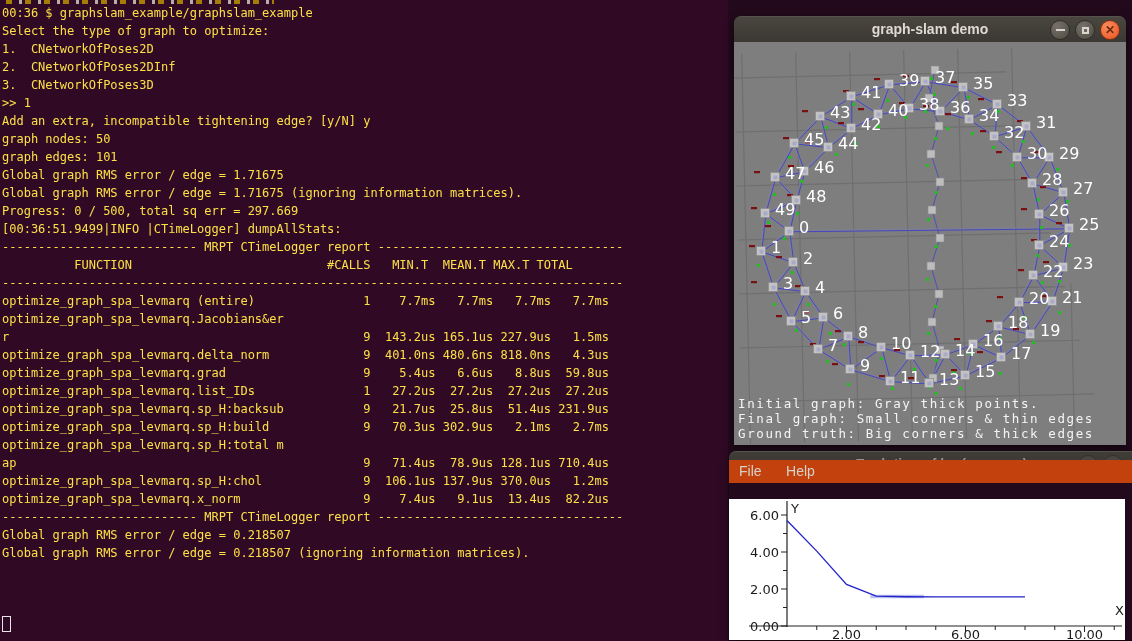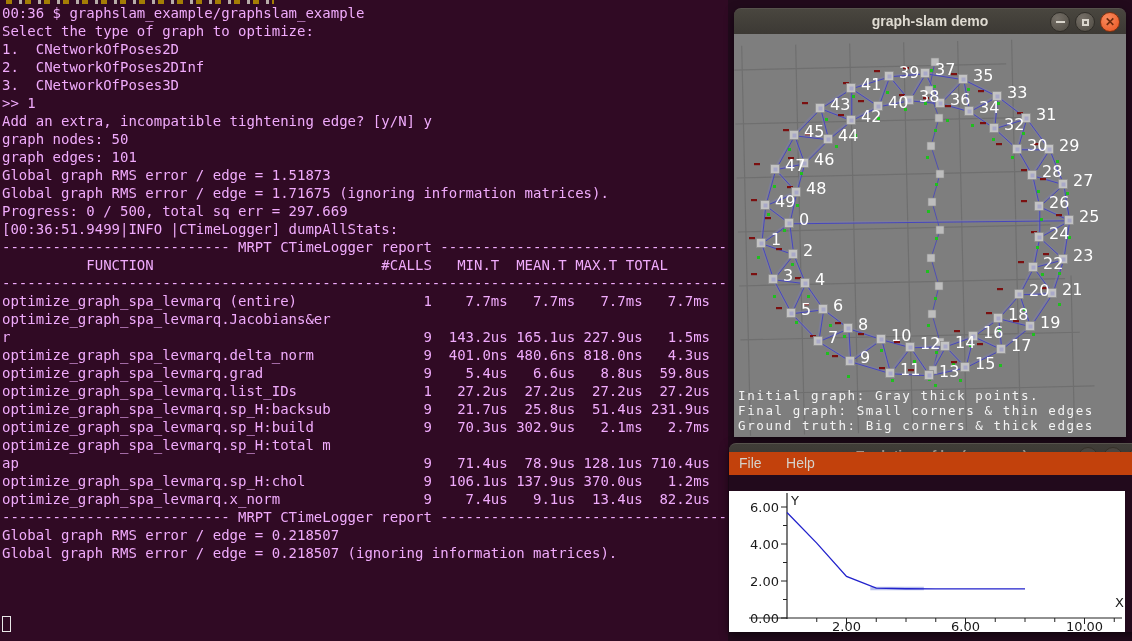--- a/index.html
+++ b/index.html
@@ -3,25 +3,25 @@
 <meta charset="utf-8">
 <style>
   html,body{margin:0;padding:0;}
   body{width:1132px;height:641px;overflow:hidden;background:#220a1c;position:relative;
        font-family:"Liberation Sans",sans-serif;}
   
   .terminal{position:absolute;left:0;top:0;width:728px;height:641px;background:#300a24;overflow:hidden;}
   .term-topstrip{position:absolute;left:6px;top:0;width:268px;height:4px;opacity:.85;
       background:repeating-linear-gradient(90deg,#b89200 0 6px,transparent 6px 13px,#cfc9c0 13px 16px,transparent 16px 19px);}
   .term-lines{position:absolute;left:2px;top:4px;width:726px;}
-  .term-line{height:18px;line-height:18px;white-space:pre;color:#f0abfc;
-      font-family:"DejaVu Sans Mono",monospace;font-size:14px;}
+  .term-line{height:18px;line-height:18px;white-space:pre;color:#fde047;
+      font-family:"DejaVu Sans Mono",monospace;font-size:12px;}
   .term-cursor{position:absolute;left:2px;top:616px;width:9px;height:16px;border:1px solid #e8e8e8;box-sizing:border-box;}
   
-  .xwin{position:absolute;box-shadow:0 3px 10px rgba(0,0,0,.55);border-radius:7px 7px 0 0;}
+  .xwin{position:absolute;box-shadow:0 3px 10px rgba(0,0,0,.55);border-radius:7px 7px 0 0;margin-top:8px;}
   .titlebar{height:26px;border-radius:7px 7px 0 0;position:relative;
       border-top:1px solid #56524c;box-sizing:border-box;}
   .titlebar.active{background:linear-gradient(#49463f,#3c3934);}
   .titlebar.inactive{background:linear-gradient(#403d38,#383530);}
   .win-title{position:absolute;left:0;right:0;top:4px;text-align:center;font-weight:bold;font-size:14px;}
   .titlebar.active .win-title{color:#dfdbd2;}
   .titlebar.inactive .win-title{color:#9a9288;}
   .btn-group{position:absolute;right:6px;top:3px;display:flex;gap:5px;}
   .tbtn{width:20px;height:20px;border-radius:50%;display:flex;align-items:center;justify-content:center;box-sizing:border-box;}
   .tbtn.dim{background:#4a4540;border:1px solid #353028;}
@@ -54,21 +54,21 @@
   <div class="term-lines" id="term-lines">
       <div class="term-line">00:36 $ graphslam_example/graphslam_example</div>
       <div class="term-line">Select the type of graph to optimize:</div>
       <div class="term-line">1.  CNetworkOfPoses2D</div>
       <div class="term-line">2.  CNetworkOfPoses2DInf</div>
       <div class="term-line">3.  CNetworkOfPoses3D</div>
       <div class="term-line">&gt;&gt; 1</div>
       <div class="term-line">Add an extra, incompatible tightening edge? [y/N] y</div>
       <div class="term-line">graph nodes: 50</div>
       <div class="term-line">graph edges: 101</div>
-      <div class="term-line">Global graph RMS error / edge = 1.51873</div>
+      <div class="term-line">Global graph RMS error / edge = 1.71675</div>
       <div class="term-line">Global graph RMS error / edge = 1.71675 (ignoring information matrices).</div>
       <div class="term-line">Progress: 0 / 500, total sq err = 297.669</div>
       <div class="term-line">[00:36:51.9499|INFO |CTimeLogger] dumpAllStats:</div>
       <div class="term-line">--------------------------- MRPT CTimeLogger report ----------------------------------</div>
       <div class="term-line">          FUNCTION                           #CALLS   MIN.T  MEAN.T MAX.T TOTAL</div>
       <div class="term-line">--------------------------------------------------------------------------------------</div>
       <div class="term-line">optimize_graph_spa_levmarq (entire)               1    7.7ms   7.7ms   7.7ms   7.7ms</div>
       <div class="term-line">optimize_graph_spa_levmarq.Jacobians&amp;er</div>
       <div class="term-line">r                                                 9  143.2us 165.1us 227.9us   1.5ms</div>
       <div class="term-line">optimize_graph_spa_levmarq.delta_norm             9  401.0ns 480.6ns 818.0ns   4.3us</div>

